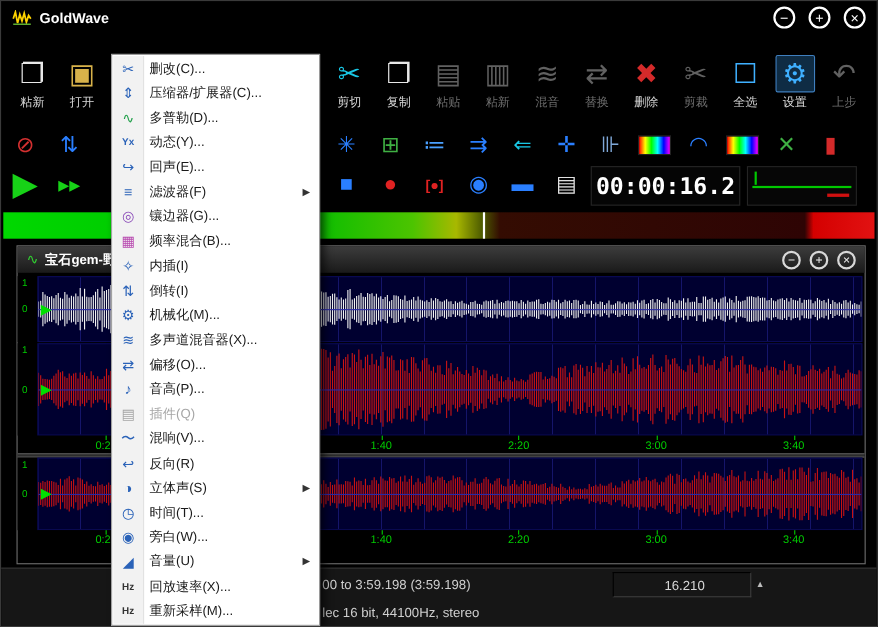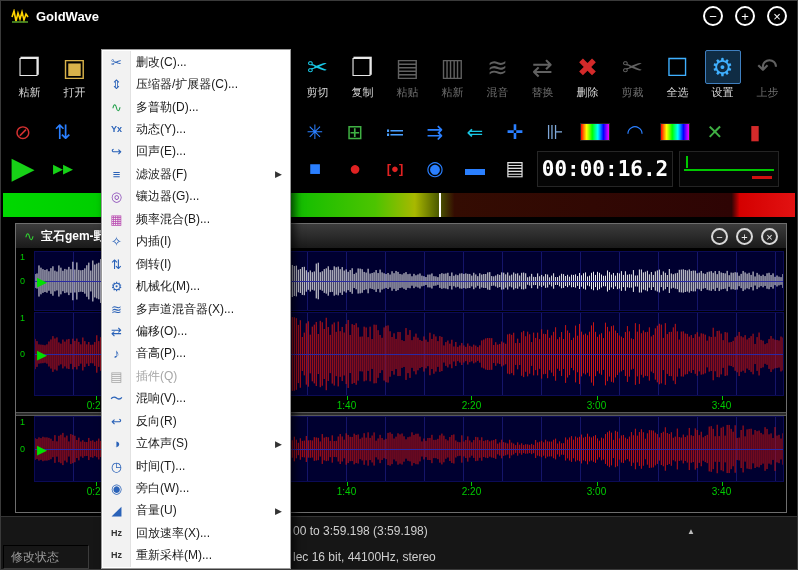--- a/index.html
+++ b/index.html
@@ -305,25 +305,25 @@
         <div class="atick" style="left: 58.33%;"></div>
         <span class="albl" style="left: 58.33%;">2:20</span>
         <div class="atick" style="left: 75%;"></div>
         <span class="albl" style="left: 75%;">3:00</span>
         <div class="atick" style="left: 91.67%;"></div>
         <span class="albl" style="left: 91.67%;">3:40</span>
       </div>
   </div>
 
   <div class="statusbar">
-    <div class="sbcell" style="left:2px;top:28px;width:86px;height:24px;color:#9a9a9a;">
-      <span>修改状态</span>
-    </div>
     <span class="sbtext" style="left:292px;top:7px;">00 to 3:59.198 (3:59.198)</span>
     <span class="sbtext" style="left:292px;top:33px;">lec 16 bit, 44100Hz, stereo</span>
+    <div class="sbcell" style="left:556px;top:3px;width:126px;height:23px;color:#d8d8d8;padding-left:46px;">
+      <span>16.210</span>
+    </div>
     <span class="spin" style="left:686px;top:10px;">▲</span>
   </div>
 
   <div class="effmenu" id="effects-menu">
       <div class="emi">
         <span class="gut" style="color: rgb(42, 98, 184);">✂</span>
         <span class="lbl">删改(C)...</span>
       </div>
       <div class="emi">
         <span class="gut" style="color: rgb(42, 98, 184);">⇕</span>

